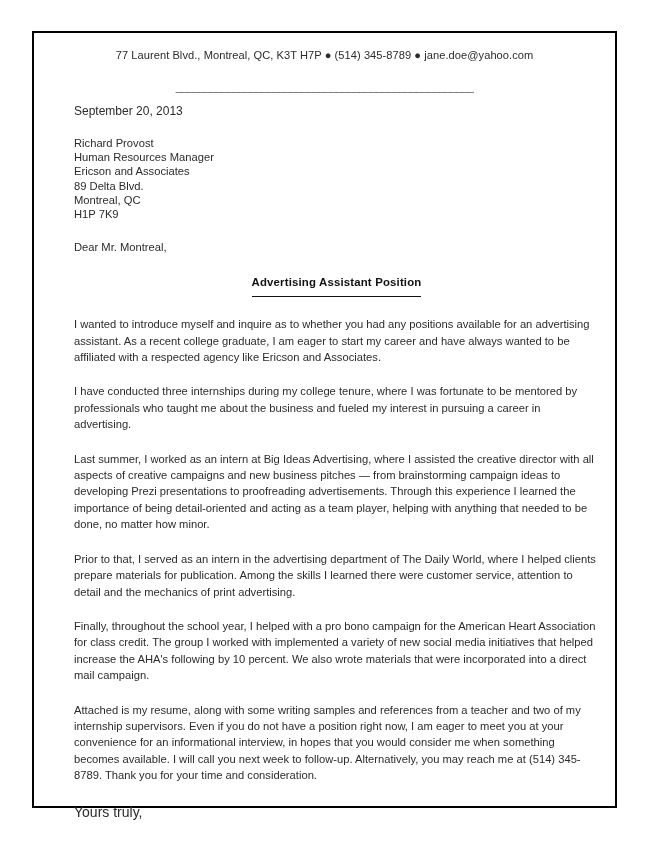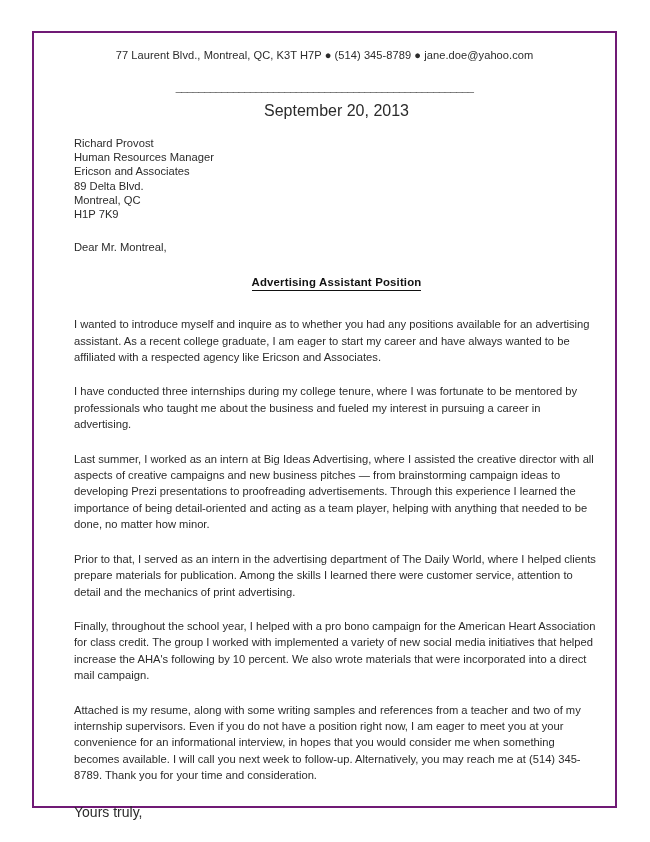--- a/index.html
+++ b/index.html
@@ -16,21 +16,21 @@
   }
 
   .page-sheet {
     position: absolute;
     left: 32px;
     top: 31px;
     width: 585px;
     height: 777px;
     box-sizing: border-box;
     background: #ffffff;
-    border: 2px solid #701a75;
+    border: 2px solid #000000;
   }
 
   .letter-inner {
     position: absolute;
     left: 0;
     top: 0;
     right: 0;
     bottom: 0;
   }
 
@@ -60,24 +60,23 @@
 
   
   .body-area {
     position: absolute;
     left: 40px;
     top: 71px;
     width: 525px;
   }
 
   .date-line {
-    font-size: 16px;
+    font-size: 12px;
     color: #2b2b2b;
     line-height: 14px;
-    text-align: center;
   }
 
   .recipient-block {
     margin-top: 18px;
     font-size: 11.2px;
     color: #2b2b2b;
     line-height: 14.2px;
   }
   .recipient-line { display: block; }
 
@@ -91,21 +90,21 @@
   .subject-heading {
     margin-top: 22px;
     text-align: center;
     font-size: 11.4px;
     font-weight: bold;
     color: #111111;
     letter-spacing: 0.015em;
   }
   .subject-heading span {
     border-bottom: 1.5px solid #111111;
-    padding-bottom: 2px;
+    padding-bottom: 8px;
     margin-top: 10px;
   }
 
   .para {
     margin-top: 18px;
     font-size: 11.2px;
     color: #2b2b2b;
     line-height: 16.4px;
     text-align: left;
   }

